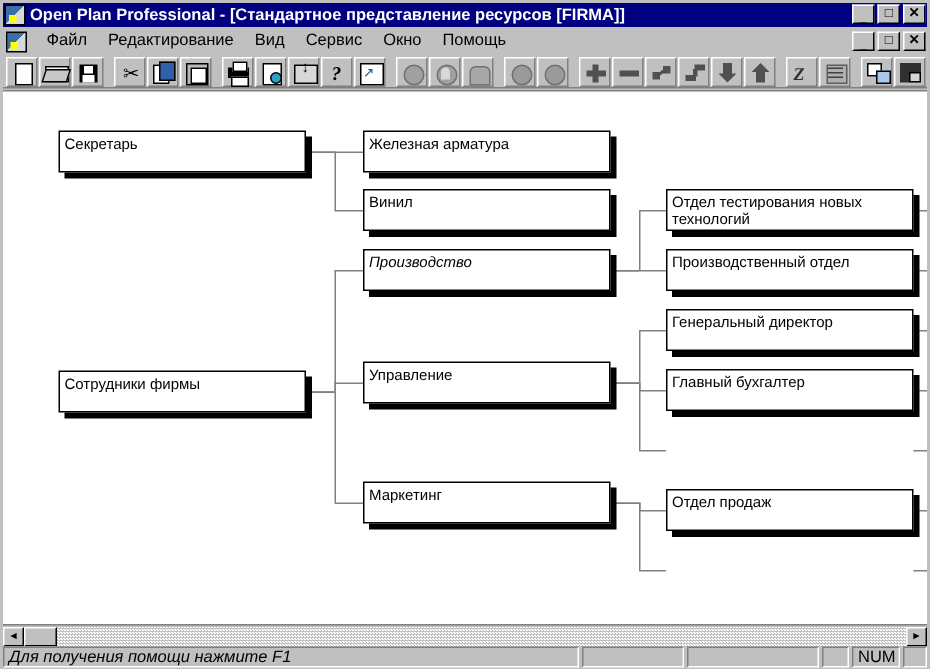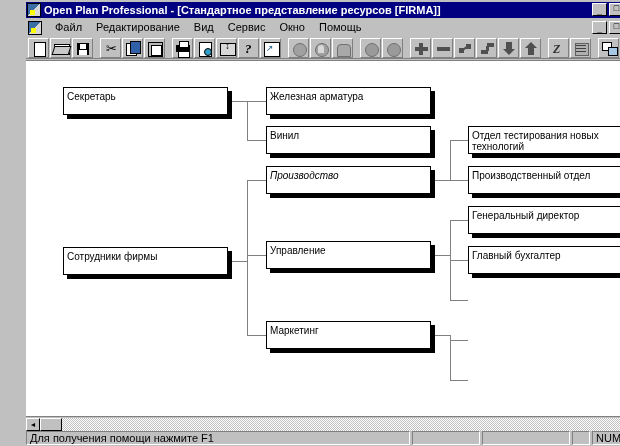--- a/index.html
+++ b/index.html
@@ -3,21 +3,21 @@
 <meta charset="utf-8">
 <style>
   html,body{margin:0;padding:0;}
   body{
     width:620px;height:446px;overflow:hidden;
     background:#c0c0c0;
     font-family:"Liberation Sans","DejaVu Sans",sans-serif;
     font-size:11px;
     -webkit-font-smoothing:none;
   }
-  #app{position:relative;width:576px;height:446px;background:#c0c0c0;margin-left:24px;}
+  #app{position:relative;width:576px;height:446px;background:#c0c0c0;}
 
   
   .titlebar{
     position:absolute;left:2px;top:2px;width:616px;height:16px;
     background:#000080;color:#ffffff;
     display:flex;align-items:center;
   }
   .title-ico{
     width:14px;height:14px;margin-left:1px;margin-right:3px;flex:0 0 auto;
     background:linear-gradient(135deg,#3a6ea5 0%,#3a6ea5 48%,#d8d8d8 48%,#d8d8d8 100%);
@@ -357,37 +357,40 @@
         </div>
         <div class="node" style="left: 442px; top: 105px; width: 165px; height: 28px;">
           <span class="lbl">Производственный отдел</span>
         </div>
         <div class="node" style="left: 442px; top: 185px; width: 165px; height: 28px;">
           <span class="lbl">Главный бухгалтер</span>
         </div>
         <div class="node" style="left: 442px; top: 145px; width: 165px; height: 28px;">
           <span class="lbl">Генеральный директор</span>
         </div>
+        <div class="node" style="left: 442px; top: 265px; width: 165px; height: 28px;">
+          <span class="lbl">Отдел продаж</span>
+        </div>
       </div>
   </div>
 
   <div class="hscroll">
     <div class="sbtn">
         <span>◄</span>
       </div>
     <div class="strough">
       <div class="sthumb"></div>
     </div>
     <div class="sbtn">
         <span>►</span>
       </div>
   </div>
 
   <div class="statusbar">
-    <div class="spane" style="flex:0 0 384px;">Для получения помощи нажмите F1</div>
+    <div class="spane" style="flex:0 0 384px;font-style:italic;">Для получения помощи нажмите F1</div>
     <div class="spane" style="flex:0 0 68px;"></div>
     <div class="spane" style="flex:0 0 88px;"></div>
     <div class="spane" style="flex:0 0 18px;"></div>
     <div class="spane" style="flex:0 0 32px;">NUM</div>
     <div class="spane" style="flex:1 1 auto;"></div>
   </div>
 
 </div>
 
 </body></html>

